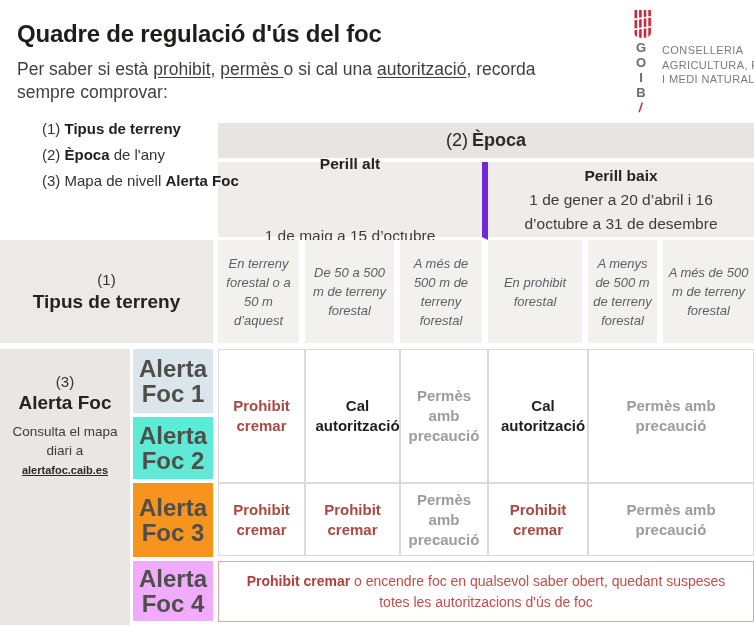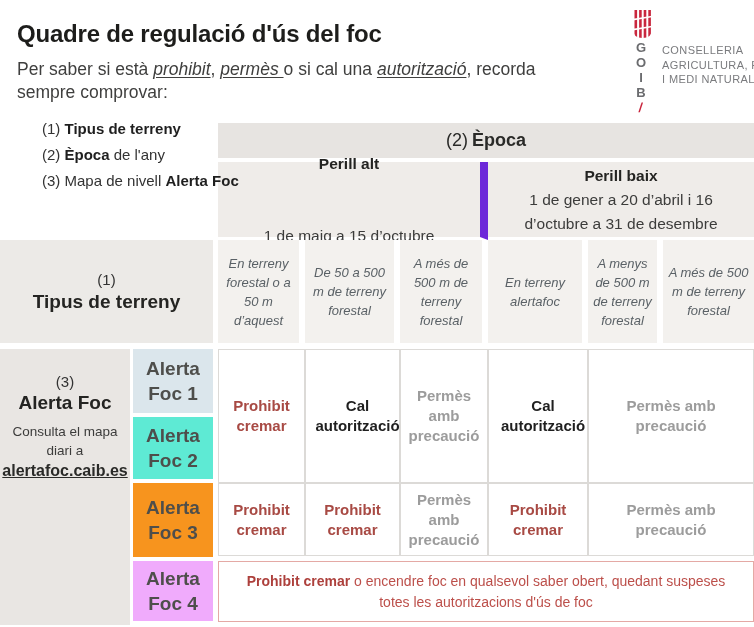--- a/index.html
+++ b/index.html
@@ -4,21 +4,21 @@
 <style>
   * { box-sizing: border-box; margin: 0; padding: 0; }
   html,body { background:#fff; }
   body { font-family: "Liberation Sans", "DejaVu Sans", sans-serif; }
   .page { position:relative; width:754px; height:627px; background:#fff; overflow:hidden; }
 
   
   .hdr { position:absolute; left:12px; top:0; width:754px; height:123px; }
   .title { position:absolute; left:5px; top:20px; font-size:24px; font-weight:700; color:#1d1d1b; letter-spacing:-0.2px; }
   .intro { position:absolute; left:5px; top:58px; width:550px; font-size:17.5px; line-height:23px; color:#3f3f3e; }
-  .intro u { text-underline-offset:2px;font-style:italic; }
+  .intro u { text-underline-offset:2px; }
 
   
   .checklist { position:absolute; left:5px; top:116px; width:210px; font-size:15px; line-height:26px; color:#333; z-index:3;margin-left:37px; }
   .checklist b { color:#1f1f1f; }
 
   
   .logo { position:absolute; right:6px; top:8px; width:160px; height:110px; }
   .shield { position:absolute; left:33px; top:2px; }
   .goib-letters { position:absolute; left:30px; top:32px; width:22px; text-align:center;
                   font-size:13px; line-height:15px; font-weight:600; color:#6b6c6f; letter-spacing:0; }
@@ -31,44 +31,44 @@
           grid-template-rows:39px 78px 109px 68px 66px 78px 64px; }
 
   .epoca   { grid-column:3/9; grid-row:1; background:#e7e4e1; border-bottom:4px solid #fff;
              display:flex; align-items:center; justify-content:center; font-size:18px; color:#2a2a28; }
   .epoca b { margin-left:4px; }
 
   .season  { background:#efece9; border-bottom:3px solid #fff; display:flex; flex-direction:column;
              align-items:center; justify-content:center; text-align:center; font-size:15.5px; line-height:24px;
              color:#3c3c3b; padding:0 18px; }
   .season b { color:#242422; }
-  .season1 { grid-column:3/6; grid-row:2; border-right:8px solid #6d28d9;gap:48px; }
+  .season1 { grid-column:3/6; grid-row:2; border-right:6px solid #6d28d9;gap:48px; }
   .season2 { grid-column:6/9; grid-row:2; }
 
   .tipus { grid-column:1/3; grid-row:3; background:#eceae7; border-right:5px solid #fff; border-bottom:6px solid #fff;
            display:flex; flex-direction:column; align-items:center; justify-content:center; text-align:center; }
   .tipus .num { font-size:15px; color:#333; margin-bottom:3px; }
   .tipus .lbl { font-size:19px; font-weight:700; color:#242422; }
 
   .colhead { grid-row:3; background:#f3f1ee; border-right:6px solid #fff; border-bottom:6px solid #fff;
              display:flex; align-items:center; justify-content:center; text-align:center;
              font-style:italic; font-size:13px; line-height:19px; color:#5a6166; padding:6px 5px; }
   .colhead.last { border-right:none; }
   .c3{grid-column:3} .c4{grid-column:4} .c5{grid-column:5} .c6{grid-column:6} .c7{grid-column:7} .c8{grid-column:8}
 
   .alerta { grid-column:1; grid-row:4/8; background:#e9e6e3; border-right:3px solid #fff;
             text-align:center; padding-top:24px; color:#333; }
   .alerta .num { font-size:15px; margin-bottom:2px; }
   .alerta .lbl { font-size:19px; font-weight:700; color:#242422; }
   .alerta .note { font-size:13.5px; line-height:19px; margin-top:8px; padding:0 0; color:#3c3c3b; }
-  .alerta .note a { display:block; font-size:16px; font-weight:700; color:#2a2a28; text-decoration:underline; margin-top:1px; }
+  .alerta .note a { display:block; font-size:11px; font-weight:700; color:#2a2a28; text-decoration:underline; margin-top:1px; }
 
   .chip { grid-column:2; border-right:5px solid #fff; border-bottom:4px solid #fff;
           display:flex; align-items:center; justify-content:center; text-align:center;
-          font-size:19px; line-height:25px; font-weight:700; color:#4e4e4b; padding:0 10px; }
+          font-size:24px; line-height:25px; font-weight:700; color:#4e4e4b; padding:0 10px; }
   .chip.r4{grid-row:4} .chip.r5{grid-row:5} .chip.r6{grid-row:6} .chip.r7{grid-row:7}
 
   .cell { background:#fff; box-shadow: inset 0 0 0 1px #dcdad7;
           display:flex; align-items:center; justify-content:center; text-align:center;
           font-size:15px; line-height:20px; font-weight:700; padding:4px 8px; }
   .span2 { grid-row:4/6; }
   .row6 { grid-row:6; border-bottom:5px solid #fff; }
   .wide { grid-column:7/9; }
   .prohibit { color:#a84a44; }
   .cal { color:#1f1f1f;padding-left:18px; }
@@ -143,21 +143,21 @@
     </div>
 
     <div class="tipus">
       <div class="num">(1)</div>
       <div class="lbl">Tipus de terreny</div>
     </div>
 
     <div class="colhead c3">En terreny forestal o a 50 m d’aquest</div>
     <div class="colhead c4">De 50 a 500 m de terreny forestal</div>
     <div class="colhead c5">A més de 500 m de terreny forestal</div>
-    <div class="colhead c6">En terreny alertafoc</div>
+    <div class="colhead c6">En prohibit forestal</div>
     <div class="colhead c7">A menys de 500 m de terreny forestal</div>
     <div class="colhead c8 last">A més de 500 m de terreny forestal</div>
 
     <div class="alerta">
       <div class="num">(3)</div>
       <div class="lbl">Alerta Foc</div>
       <div class="note">
         <span>Consulta el mapa diari a</span>
         <a href="#">alertafoc.caib.es</a>
       </div>

